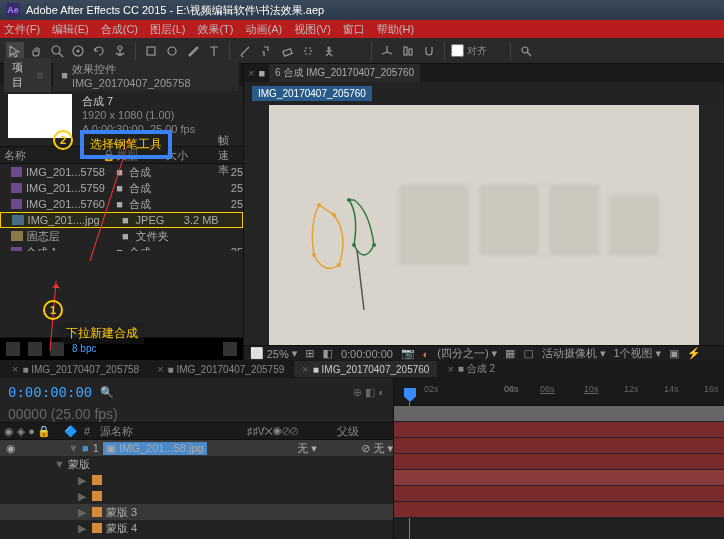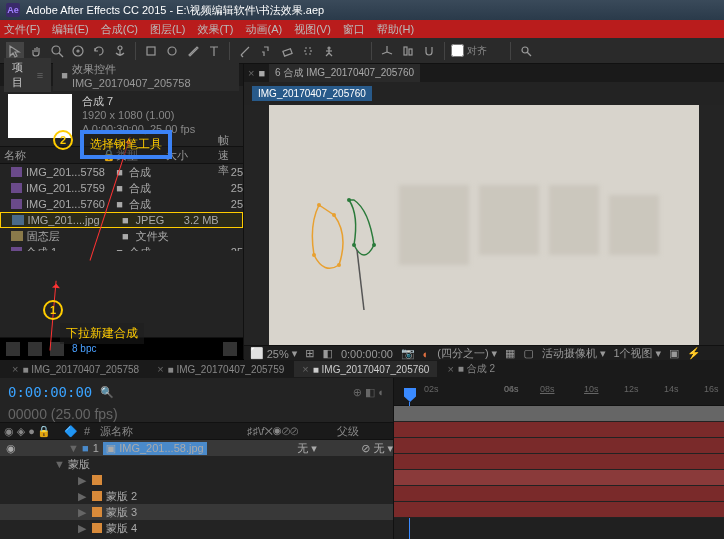--- a/index.html
+++ b/index.html
@@ -434,21 +434,20 @@
           </div>
           <div class="tl-layer">
             <span style="width:68px"></span>
             <span class="twirl">▶</span>
             <span class="sq orange"></span>
           </div>
           <div class="tl-layer">
             <span style="width:68px"></span>
             <span class="twirl">▶</span>
             <span class="sq orange"></span>
-            <span class="name">蒙版 2</span>
           </div>
           <div class="tl-layer sel">
             <span style="width:68px"></span>
             <span class="twirl">▶</span>
             <span class="sq orange"></span>
             <span class="name">蒙版 3</span>
           </div>
           <div class="tl-layer">
             <span style="width:68px"></span>
             <span class="twirl">▶</span>

